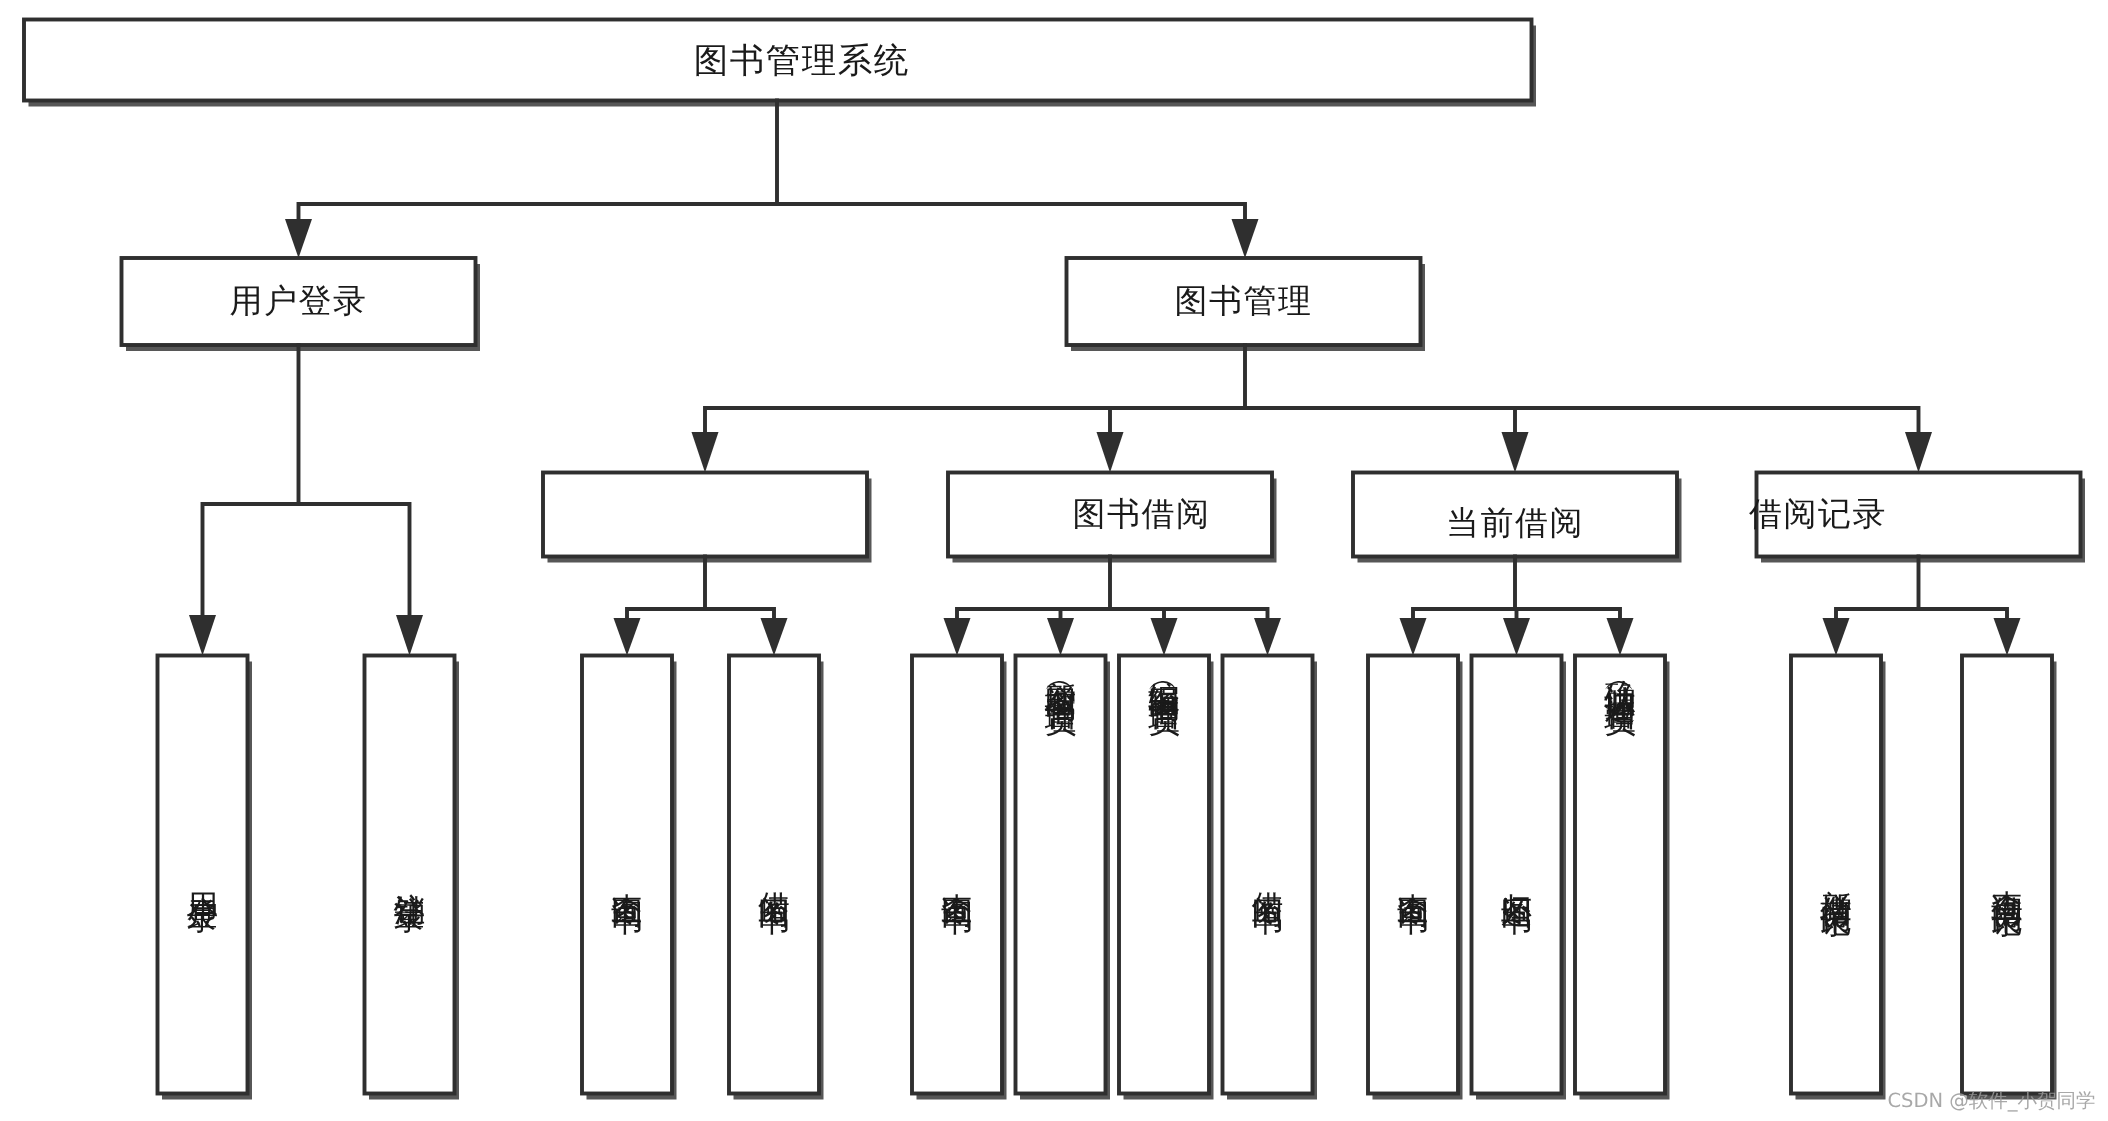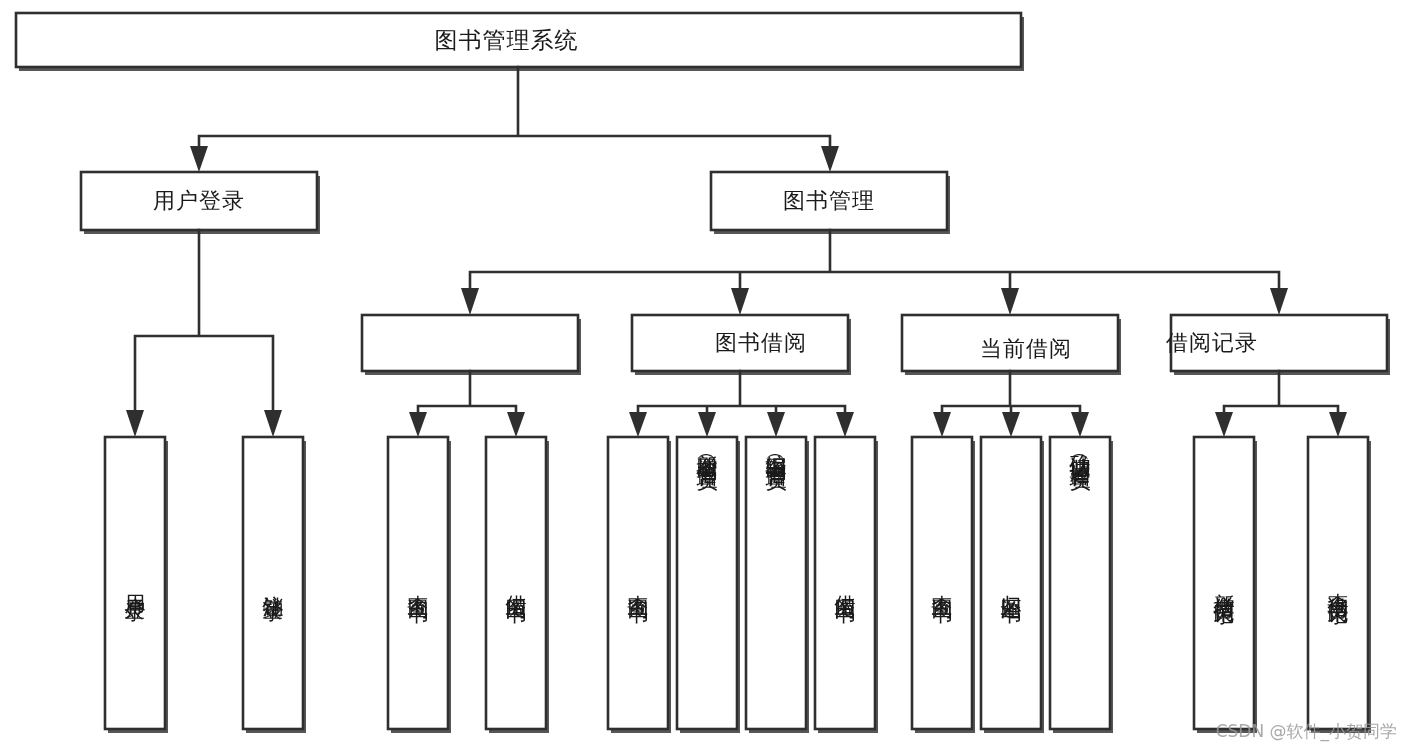--- a/index.html
+++ b/index.html
@@ -77,21 +77,21 @@
     letter-spacing: 1px;
   }
   .rootlabel-text {
     font-size: 23px;
   }
   #watermark {
     position: absolute;
     right: 8px;
     bottom: 4px;
     font-family: "DejaVu Sans", "Liberation Sans", sans-serif;
-    font-size: 17px;
+    font-size: 13px;
     color: #9a9a9a;
     opacity: 0.85;
     white-space: nowrap;
     pointer-events: none;
   }
 </style>
 </head>
 <body>
 
 <div id="diagram-root">
@@ -228,35 +228,35 @@
     </g>
 
     <g>
       <path class="connector" d="M 1279 371 L 1279 406 M 1224 406 L 1338 406 M 1224 406 L 1224 414 M 1338 406 L 1338 414"></path>
       <polygon class="arrow-head" points="1224,437 1215,412 1233,412"></polygon>
       <polygon class="arrow-head" points="1338,437 1329,412 1347,412"></polygon>
     </g>
 
   </svg>
 
-  <div class="hlabel-wrap" style="left:4px; top:13px; width:1005px; height:54px;">
+  <div class="hlabel-wrap" style="left:32px; top:13px; width:1005px; height:54px;">
     <span class="hlabel-text rootlabel-text">图书管理系统</span>
   </div>
 
   <div class="hlabel-wrap" style="left:81px; top:172px; width:236px; height:58px;">
     <span class="hlabel-text">用户登录</span>
   </div>
   <div class="hlabel-wrap" style="left:711px; top:172px; width:236px; height:58px;text-align:right;">
     <span class="hlabel-text">图书管理</span>
   </div>
 
   <div class="hlabel-wrap" style="left:632px; top:315px; width:258px; height:56px;">
     <span class="hlabel-text">图书借阅</span>
   </div>
-  <div class="hlabel-wrap" style="left:856px; top:315px; width:216px; height:68px;justify-content:flex-end;">
+  <div class="hlabel-wrap" style="left:902px; top:315px; width:216px; height:68px;">
     <span class="hlabel-text">当前借阅</span>
   </div>
   <div class="hlabel-wrap" style="left:1104px; top:315px; width:216px; height:56px;text-align:right;">
     <span class="hlabel-text">借阅记录</span>
   </div>
 
   <div class="vlabel-wrap" style="left:105px; top:437px; width:60px; height:292px;">
     <span class="vlabel-text">用户登录</span>
   </div>
   <div class="vlabel-wrap" style="left:243px; top:437px; width:60px; height:292px;">

